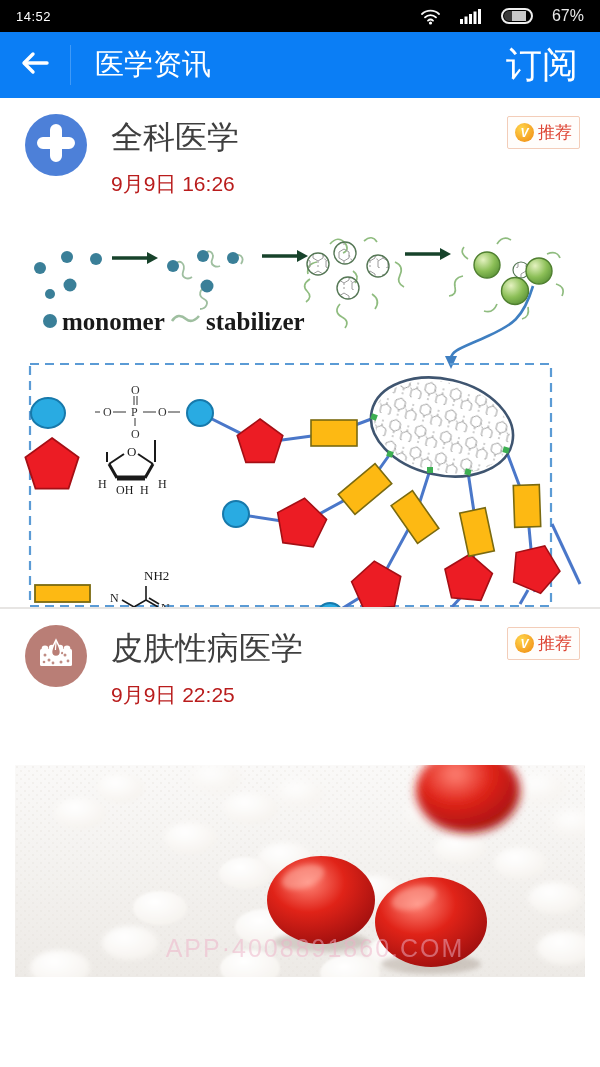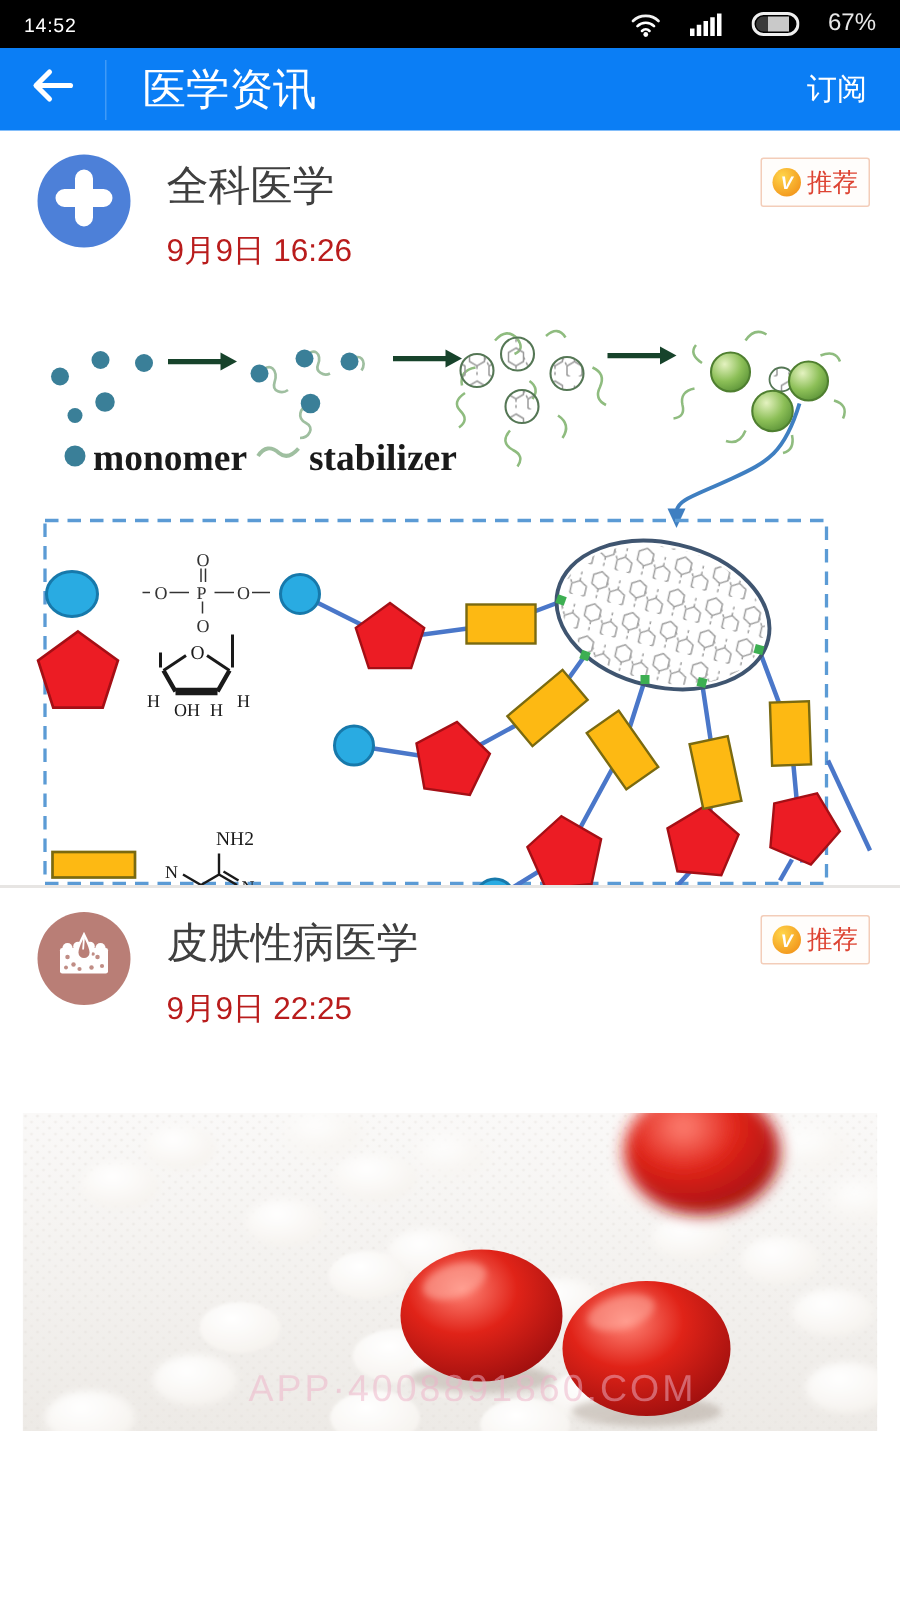--- a/index.html
+++ b/index.html
@@ -6,34 +6,34 @@
   .screen{width:600px;height:1067px;margin:0 auto;background:#fff;overflow:hidden;
           font-family:"Liberation Sans",sans-serif;position:relative;}
   
   .status-bar{height:32px;background:#000;color:#fff;display:flex;align-items:center;
               justify-content:space-between;padding:0 16px;box-sizing:border-box;}
   .sb-time{font-size:13px;letter-spacing:.5px;}
   .sb-right{display:flex;align-items:center;gap:19px;color:#e8e8e8;}
   .sb-right svg{display:block;}
   .sb-batt-text{font-size:16px;}
   
-  .app-header{height:55px;background:#0b7ef5;display:flex;align-items:center;color:#fff;}
+  .app-header{height:66px;background:#0b7ef5;display:flex;align-items:center;color:#fff;}
   .hdr-back{width:70px;display:flex;justify-content:center;align-items:center;cursor:pointer;}
   .hdr-sep{width:1px;height:40px;background:rgba(255,255,255,.22);}
   .hdr-title{font-size:29px;margin-left:24px;font-weight:400;}
   .hdr-spacer{flex:1;}
-  .hdr-subscribe{font-size:20px;margin-right:22px;cursor:pointer;}
+  .hdr-subscribe{font-size:36px;margin-right:22px;cursor:pointer;}
   
   .post-head{display:flex;align-items:flex-start;padding:16px 20px 0 25px;}
   .avatar{width:62px;height:62px;border-radius:50%;flex:0 0 62px;display:flex;
           align-items:center;justify-content:center;}
   .avatar-blue{background:#4d80d8;}
   .avatar-rose{background:#b97e76;}
   .post-info{margin-left:24px;flex:1;}
-  .post-channel{font-size:28px;color:#3f3f3f;margin-top:2px;}
+  .post-channel{font-size:32px;color:#3f3f3f;margin-top:2px;}
   .post-date{font-size:21px;color:#b91c1c;margin-top:10px;}
   .badge{display:flex;align-items:center;gap:4px;border:1px solid #f3cdb9;background:#fffdfb;
          padding:4px 7px;border-radius:2px;margin-top:2px;}
   .badge-coin{width:19px;height:19px;border-radius:50%;
               background:radial-gradient(circle at 35% 30%,#ffd54a,#f39a1e 75%);
               color:#fff;font-size:12px;font-weight:bold;font-style:italic;
               display:flex;align-items:center;justify-content:center;}
   .badge-label{font-size:17px;color:#dd4433;text-align:right;}
   .post-title{margin:22px 21px 0 21px;font-size:25px;font-weight:bold;color:#151515;line-height:34px;}
   .post-title2{margin-top:32px;}

